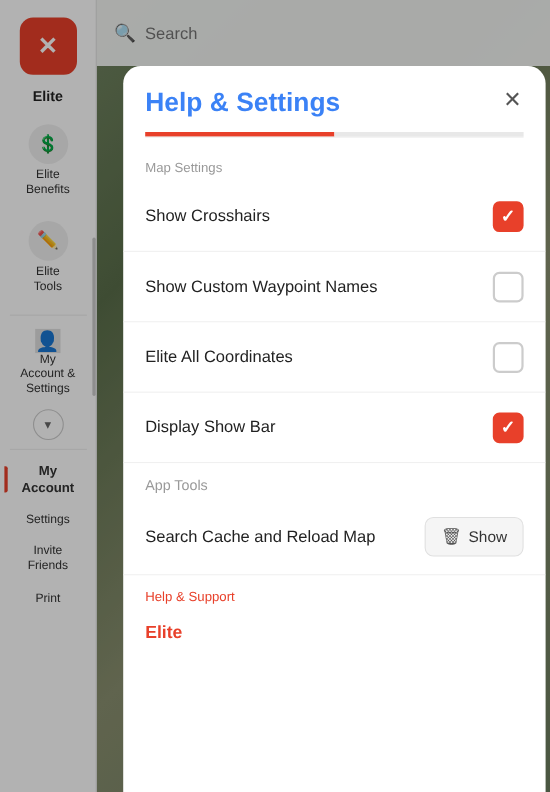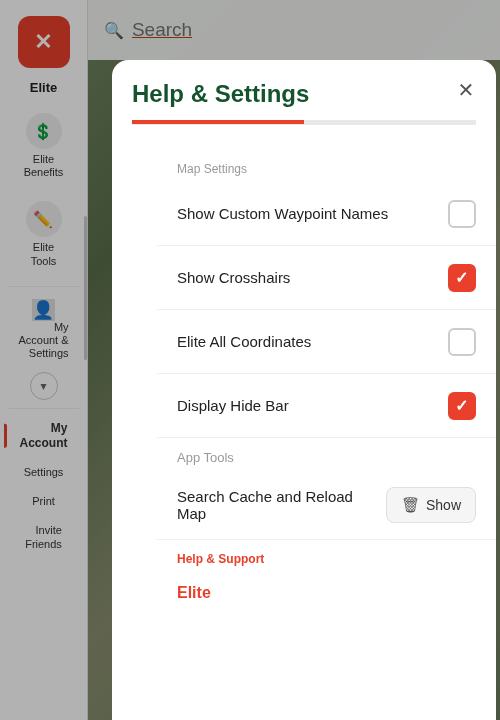--- a/index.html
+++ b/index.html
@@ -123,21 +123,21 @@
       transform: translateY(-50%);
       width: 3px;
       height: 60%;
       background: #e8402a;
       border-radius: 0 2px 2px 0;
     }
 
     .sidebar-nav-item .item-label {
       font-size: 11px;
       color: #333;
-      text-align: right;
+      text-align: center;
       line-height: 1.2;
     }
 
     .chevron-btn {
       width: 28px;
       height: 28px;
       border: 1.5px solid #ccc;
       border-radius: 50%;
       display: flex;
       align-items: center;
@@ -163,25 +163,24 @@
     }
 
     .search-icon-wrap {
       color: #999;
       font-size: 16px;
     }
 
     .search-input {
       border: none;
       background: transparent;
-      font-size: 19px;
-      color: #c2410c;
+      font-size: 15px;
+      color: #4c1d95;
       outline: none;
       flex: 1;
-      text-decoration: underline;
     }
 
     
     .modal-overlay {
       position: absolute;
       top: 0; left: 0;
       width: 500px;
       height: 720px;
       background: rgba(0,0,0,0.3);
       z-index: 20;
@@ -203,21 +202,21 @@
     }
 
     .modal-header {
       padding: 20px 20px 0 20px;
       position: relative;
     }
 
     .modal-title {
       font-size: 24px;
       font-weight: 700;
-      color: #14532d;
+      color: #3b82f6;
       margin-bottom: 12px;
     }
 
     .modal-close-btn {
       position: absolute;
       top: 16px;
       right: 16px;
       width: 28px;
       height: 28px;
       display: flex;
@@ -244,22 +243,21 @@
     }
 
     .modal-tab.active {
       background: #e8402a;
     }
 
     
     .modal-body {
       flex: 1;
       overflow-y: auto;
-      padding: 25px 0;
-      margin-left: 45px;
+      padding: 8px 0;
     }
 
     .settings-section-label {
       font-size: 12px;
       color: #999;
       padding: 12px 20px 6px;
       text-transform: none;
     }
 
     .settings-item {
@@ -325,21 +323,21 @@
     .app-tools-label {
       font-size: 13px;
       color: #999;
       padding: 12px 20px 6px;
     }
 
     .help-support-label {
       font-size: 12px;
       color: #e8402a;
       padding: 12px 20px 6px;
-      font-weight: 700;
+      font-weight: 400;
     }
 
     .faq-link {
       font-size: 16px;
       color: #e8402a;
       font-weight: 600;
       padding: 12px 20px;
       cursor: pointer;
       display: block;
     }
@@ -401,25 +399,25 @@
 
   <div class="sidebar-nav-item active">
     <span class="item-label" style="font-weight:600; font-size:12px;">My<br>Account</span>
   </div>
 
   <div class="sidebar-nav-item">
     <span class="item-label">Settings</span>
   </div>
 
   <div class="sidebar-nav-item">
+    <span class="item-label">Invite<br>Friends</span>
+  </div>
+
+  <div class="sidebar-nav-item">
     <span class="item-label">Print</span>
-  </div>
-
-  <div class="sidebar-nav-item">
-    <span class="item-label">Invite<br>Friends</span>
   </div>
 
   <div class="sidebar-scroll-thumb">
     <div class="sidebar-scroll-thumb-inner"></div>
   </div>
 </div>
 
 <div class="top-search">
   <span class="search-icon-wrap">🔍</span>
   <input class="search-input" type="text" placeholder="Search" style="">
@@ -436,36 +434,36 @@
   <div class="modal-tabs">
     <div class="modal-tab active"></div>
     <div class="modal-tab"></div>
   </div>
 
   <div class="modal-body">
 
     <div class="settings-section-label">Map Settings</div>
 
     <div class="settings-item">
+      <span class="settings-item-label">Show Crosshairs</span>
+      <div class="checkbox checked"></div>
+    </div>
+
+    <div class="settings-item">
       <span class="settings-item-label">Show Custom Waypoint Names</span>
       <div class="checkbox"></div>
-    </div>
-
-    <div class="settings-item">
-      <span class="settings-item-label">Show Crosshairs</span>
-      <div class="checkbox checked"></div>
     </div>
 
     <div class="settings-item">
       <span class="settings-item-label">Elite All Coordinates</span>
       <div class="checkbox"></div>
     </div>
 
     <div class="settings-item">
-      <span class="settings-item-label">Display Hide Bar</span>
+      <span class="settings-item-label">Display Show Bar</span>
       <div class="checkbox checked"></div>
     </div>
 
     <div class="app-tools-label">App Tools</div>
 
     <div class="settings-item">
       <span class="settings-item-label">Search Cache and Reload Map</span>
       <button class="empty-btn">
         <span class="trash-icon">🗑</span>
         <span>Show</span>

